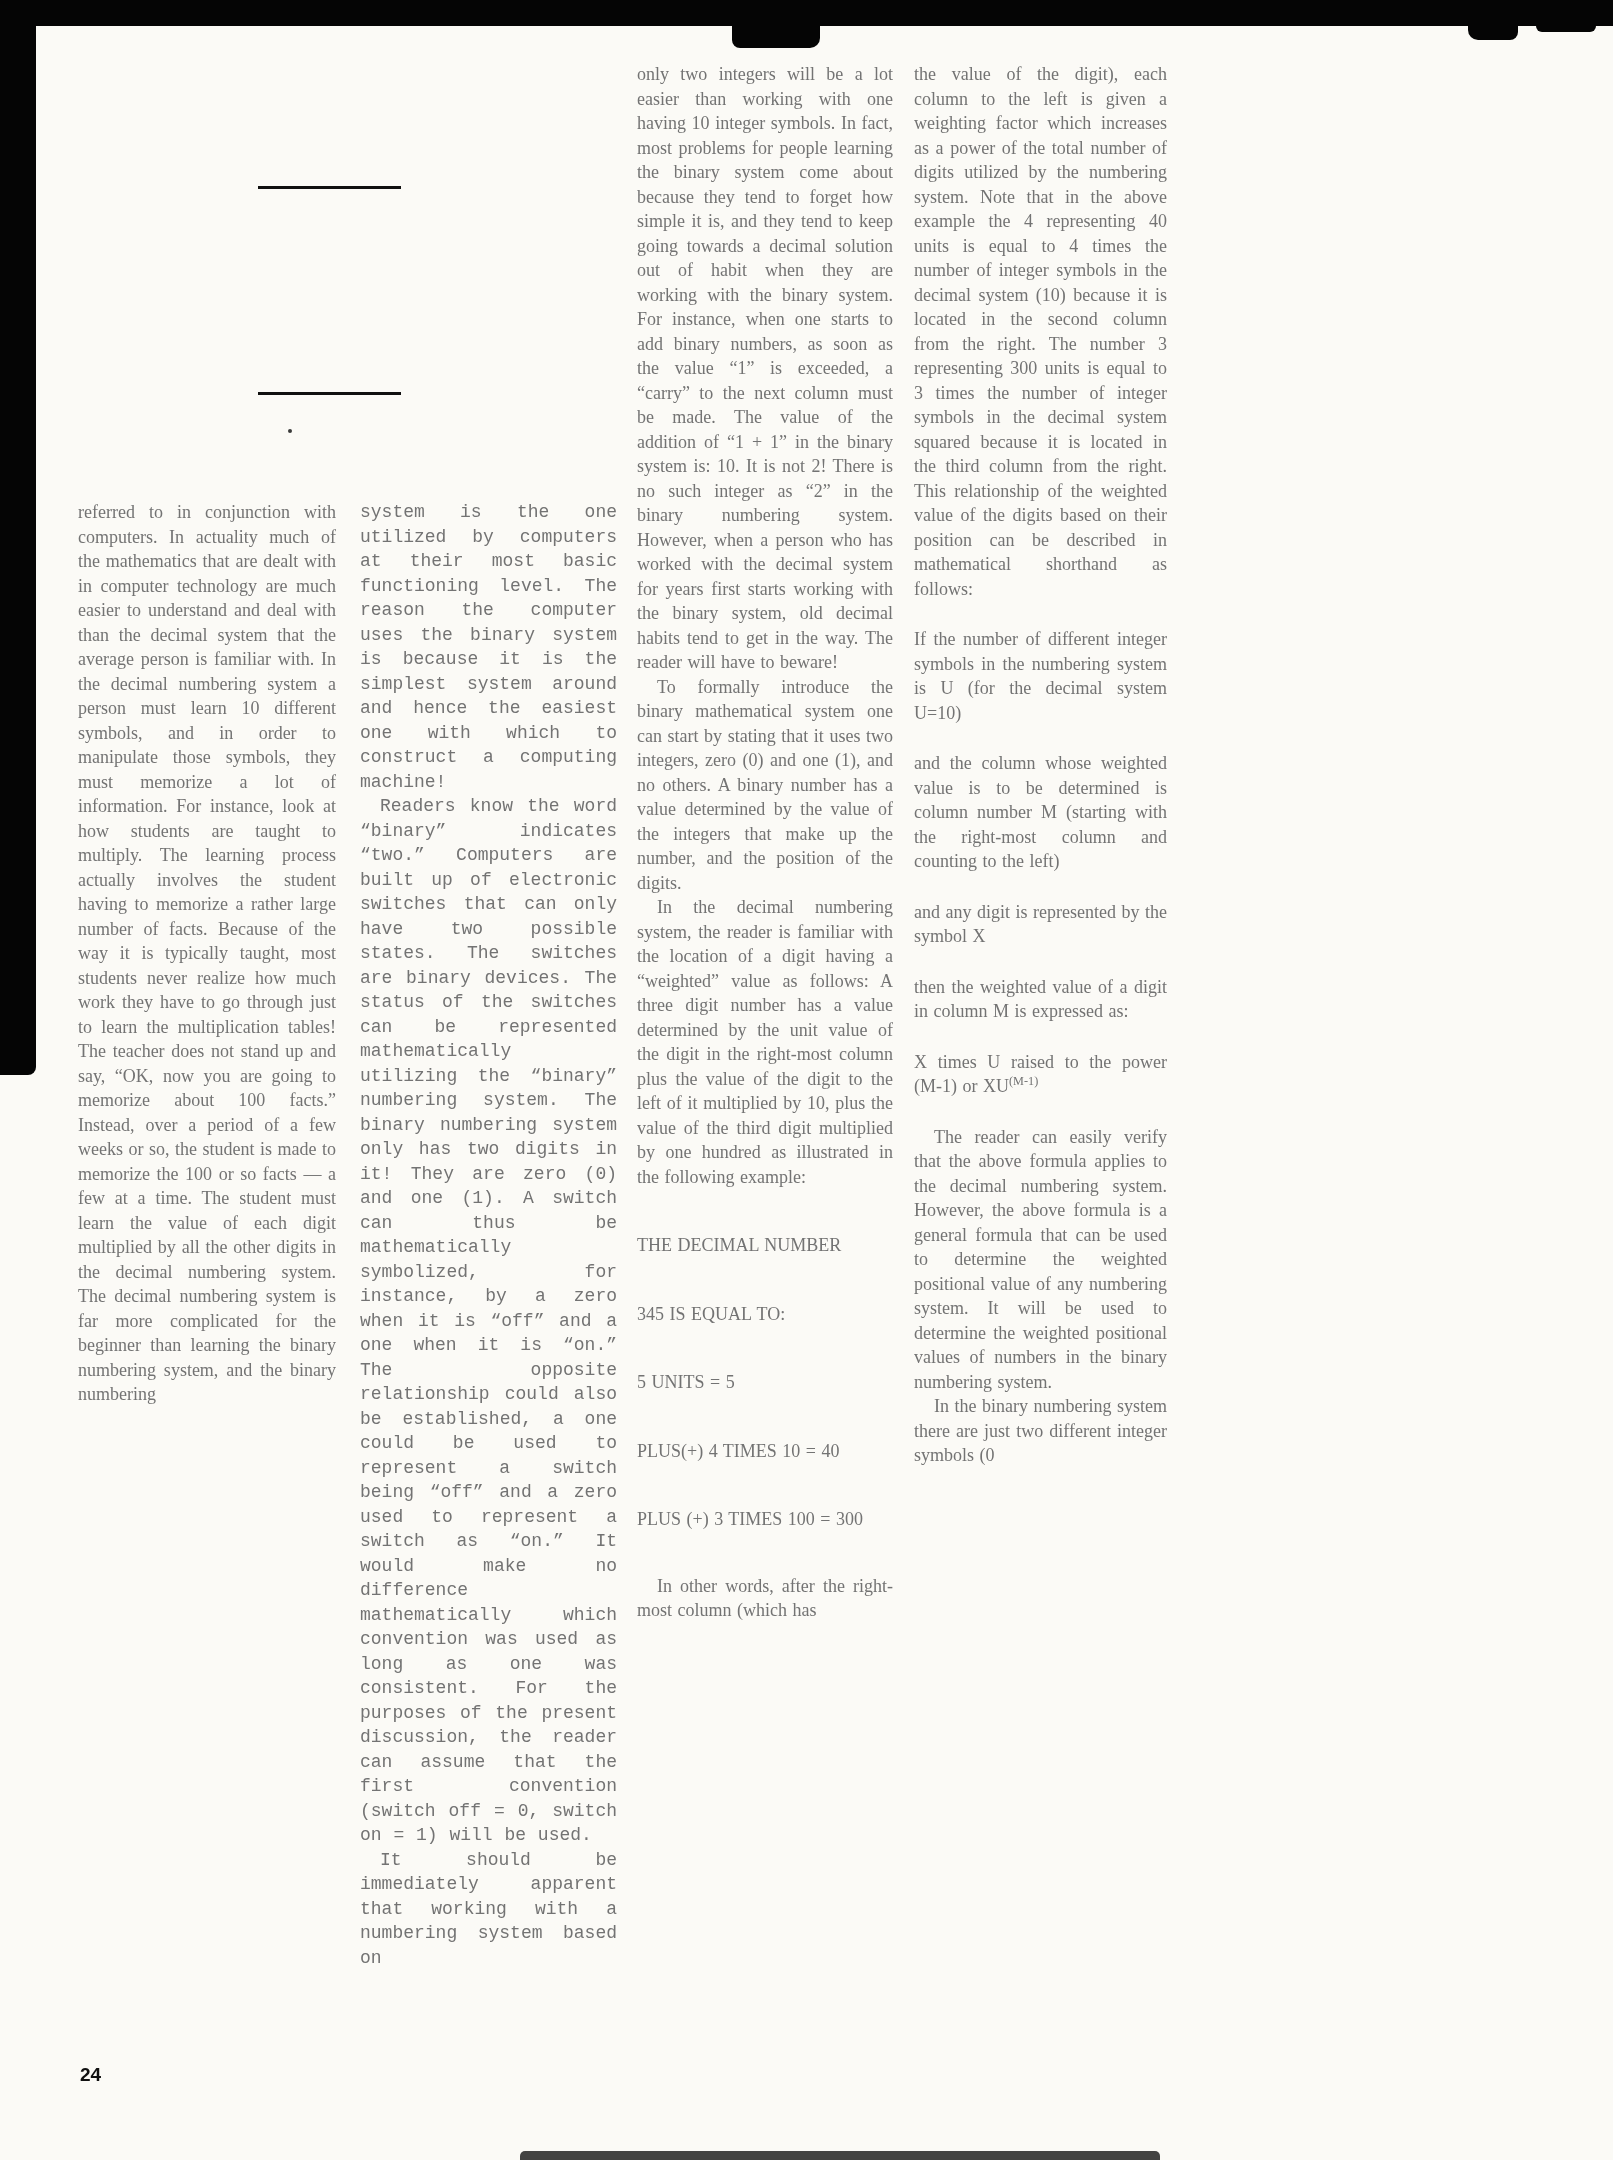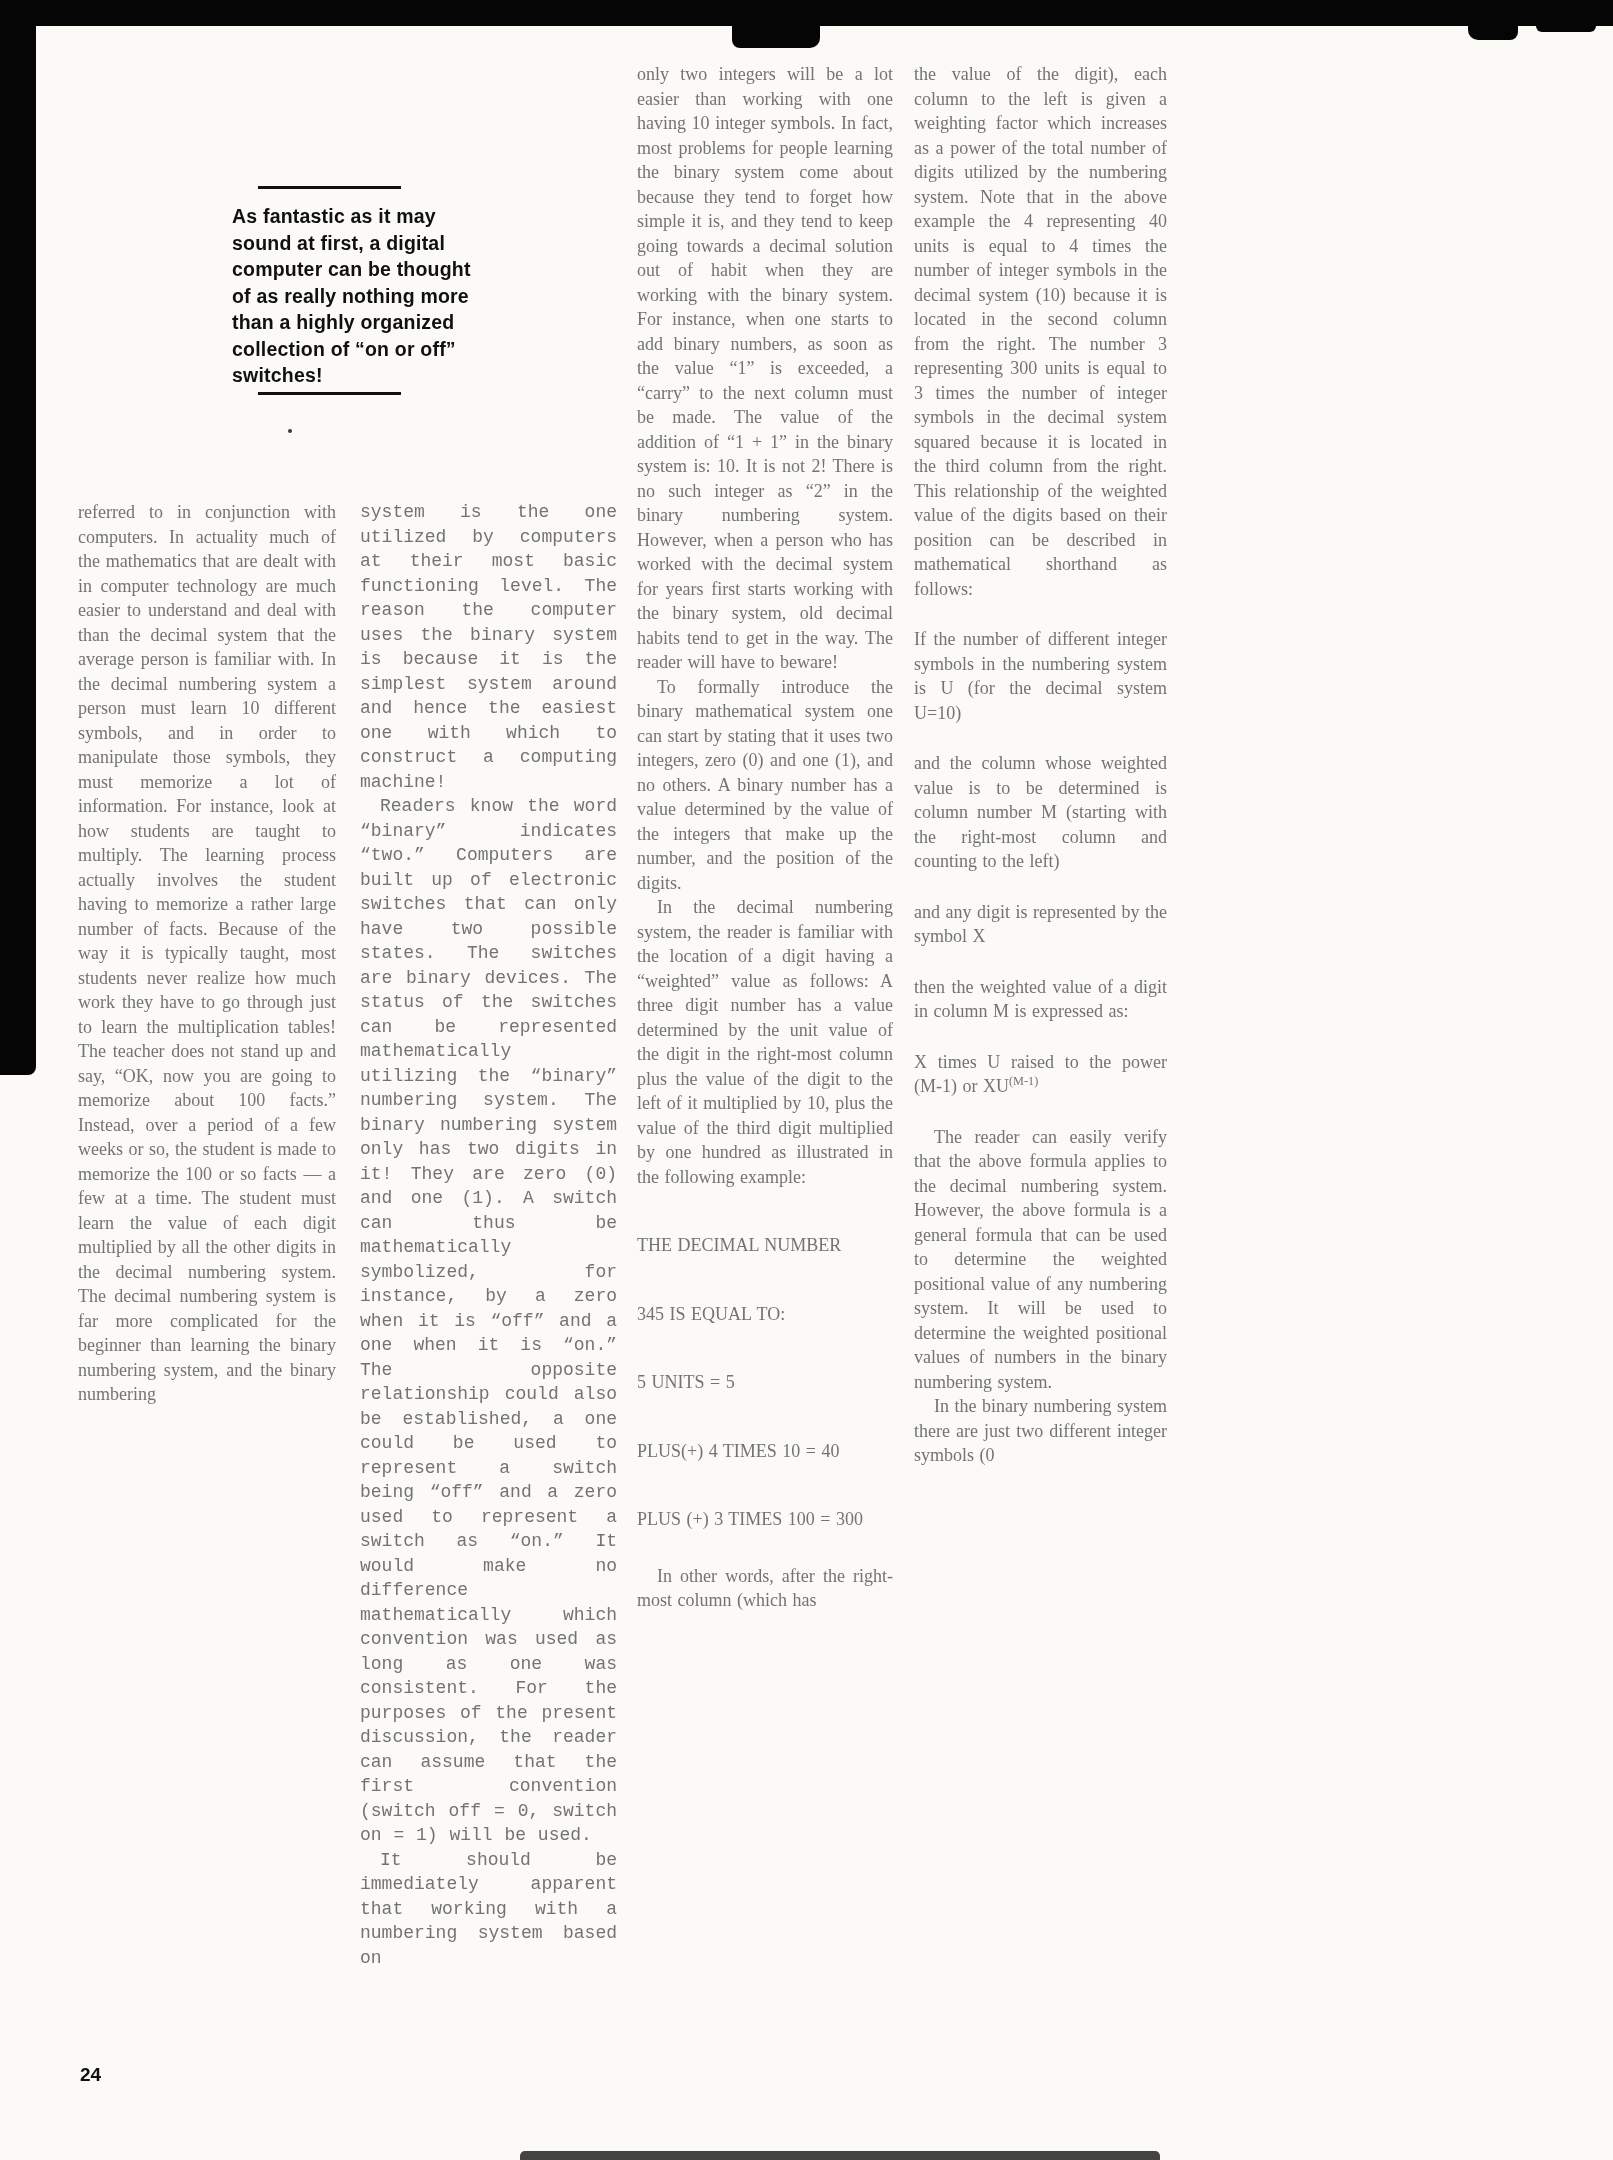--- a/index.html
+++ b/index.html
@@ -78,21 +78,21 @@
     word-spacing: 1px;
   }
   #col1 { left: 78px;  top: 500px; width: 258px; }
   #col2 { left: 360px; top: 500px; width: 257px; font-family: Liberation Mono, monospace; }
   #col3 { left: 637px; top: 62px;  width: 256px; }
   #col4 { left: 914px; top: 62px;  width: 253px; }
 
   .body-col p { margin: 0; }
   .body-col p.indent { text-indent: 20px; }
   .body-col .block { margin-top: 26px; }
-  .body-col .bigger-gap { margin-top: 32px; }
+  .body-col .bigger-gap { margin-top: 42px; }
 
   .example-block {
     margin-top: 26px;
     text-align: left;
   }
   .example-block div { white-space: nowrap; margin-top: 44px; }
 
   .formula sup {
     font-size: 0.68em;
     line-height: 0;
@@ -113,29 +113,20 @@
 
   <div class="scan-top"></div>
   <div class="scan-top-blob"></div>
   <div class="scan-top-right-1"></div>
   <div class="scan-top-right-2"></div>
   <div class="scan-left"></div>
   <div class="scan-bottom"></div>
   <div class="stray-dot"></div>
 
   <div class="rule rule-top"></div>
-  <div class="pullquote">
-    <div class="pq-line">As fantastic as it may</div>
-    <div class="pq-line">sound at first, a digital</div>
-    <div class="pq-line">computer can be thought</div>
-    <div class="pq-line">of as really nothing more</div>
-    <div class="pq-line">than a highly organized</div>
-    <div class="pq-line">collection of “on or off”</div>
-    <div class="pq-line">switches!</div>
-  </div>
   <div class="rule rule-bottom"></div>
 
   <div class="body-col" id="col1">
     <p>referred to in conjunction with computers. In actuality much of the mathematics that are dealt with in computer technology are much easier to understand and deal with than the decimal system that the average person is familiar with. In the decimal numbering system a person must learn 10 different symbols, and in order to manipulate those symbols, they must memorize a lot of information. For instance, look at how students are taught to multiply. The learning process actually involves the student having to memorize a rather large number of facts. Because of the way it is typically taught, most students never realize how much work they have to go through just to learn the multiplication tables! The teacher does not stand up and say, “OK, now you are going to memorize about 100 facts.” Instead, over a period of a few weeks or so, the student is made to memorize the 100 or so facts — a few at a time. The student must learn the value of each digit multiplied by all the other digits in the decimal numbering system. The decimal numbering system is far more complicated for the beginner than learning the binary numbering system, and the binary numbering</p>
   </div>
 
   <div class="body-col" id="col2">
     <p>system is the one utilized by computers at their most basic functioning level. The reason the computer uses the binary system is because it is the simplest system around and hence the easiest one with which to construct a computing machine!</p>
     <p class="indent">Readers know the word “binary” indicates “two.” Computers are built up of electronic switches that can only have two possible states. The switches are binary devices. The status of the switches can be represented mathematically utilizing the “binary” numbering system. The binary numbering system only has two digits in it! They are zero (0) and one (1). A switch can thus be mathematically symbolized, for instance, by a zero when it is “off” and a one when it is “on.” The opposite relationship could also be established, a one could be used to represent a switch being “off” and a zero used to represent a switch as “on.” It would make no difference mathematically which convention was used as long as one was consistent. For the purposes of the present discussion, the reader can assume that the first convention (switch off = 0, switch on = 1) will be used.</p>
     <p class="indent">It should be immediately apparent that working with a numbering system based on</p>

